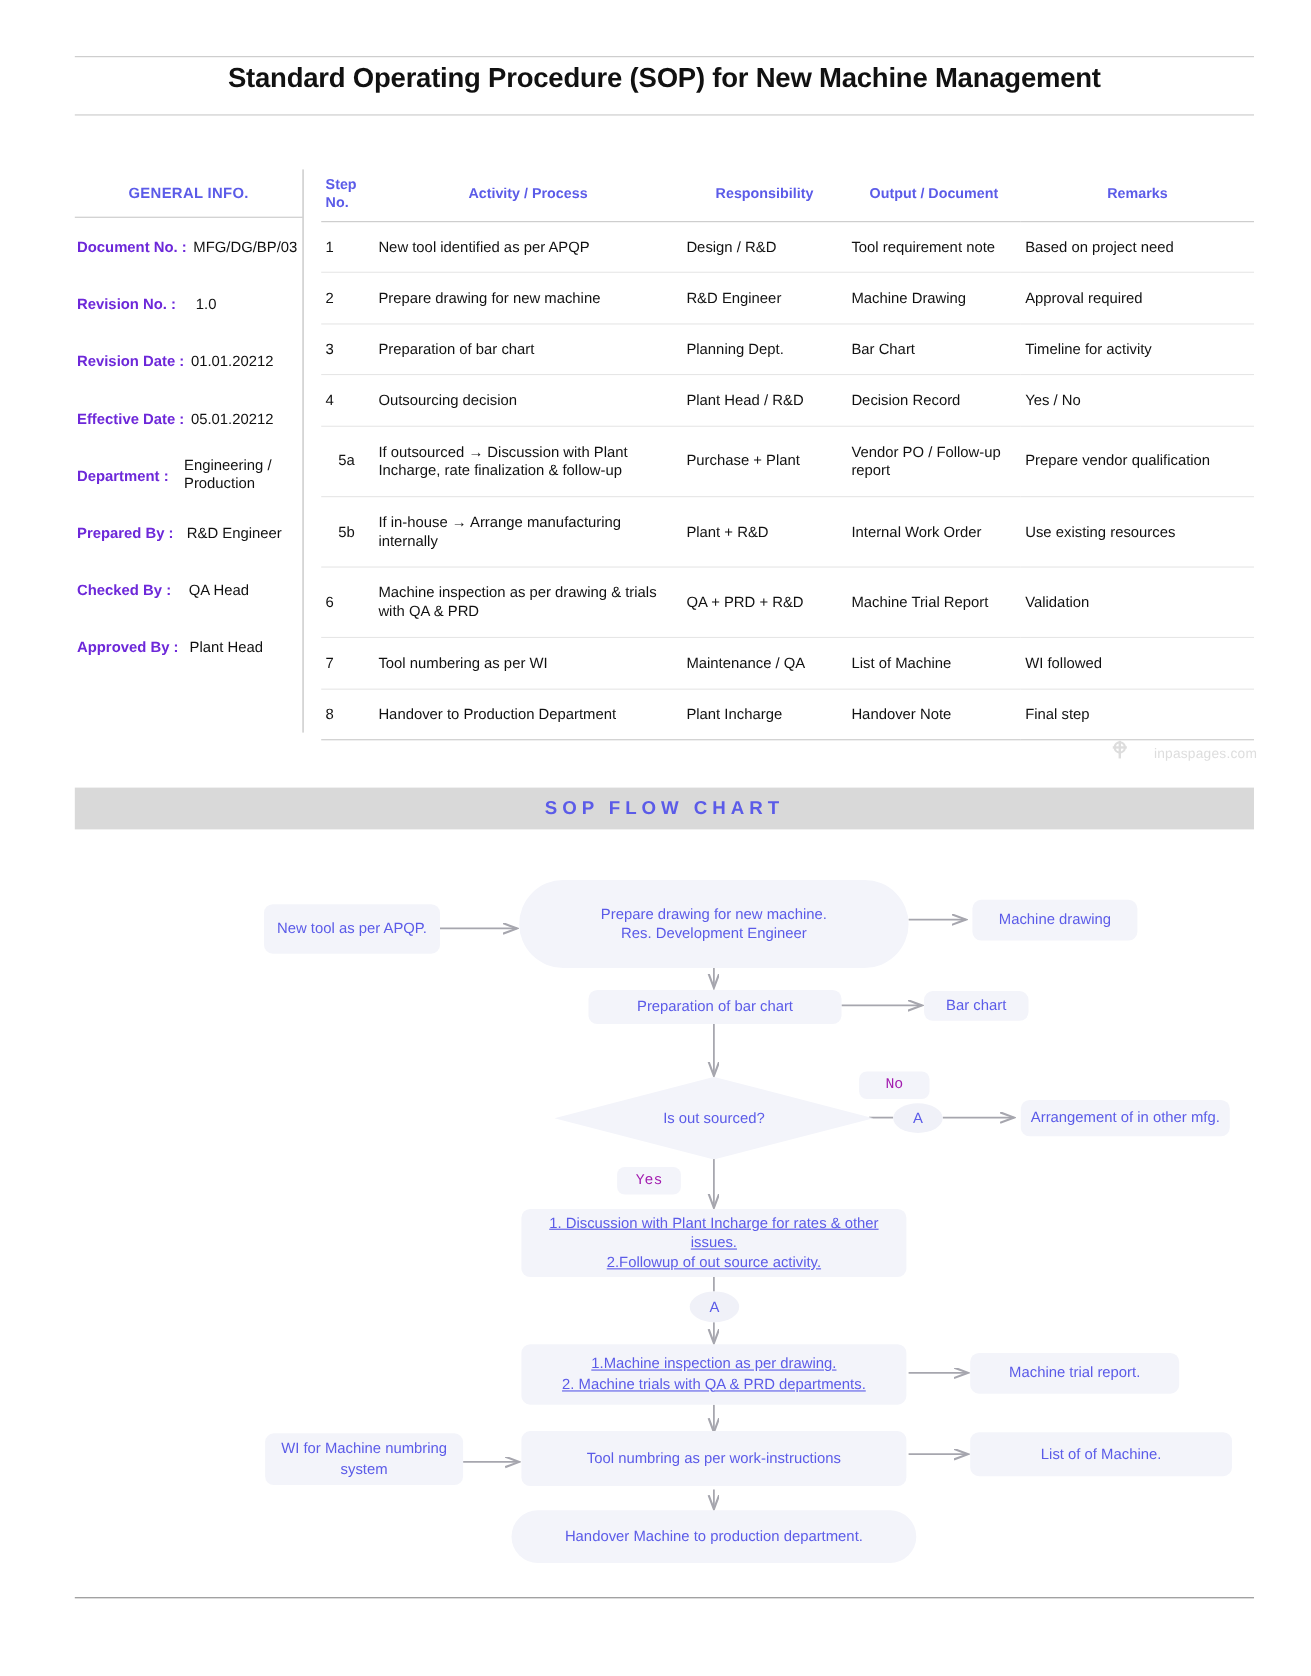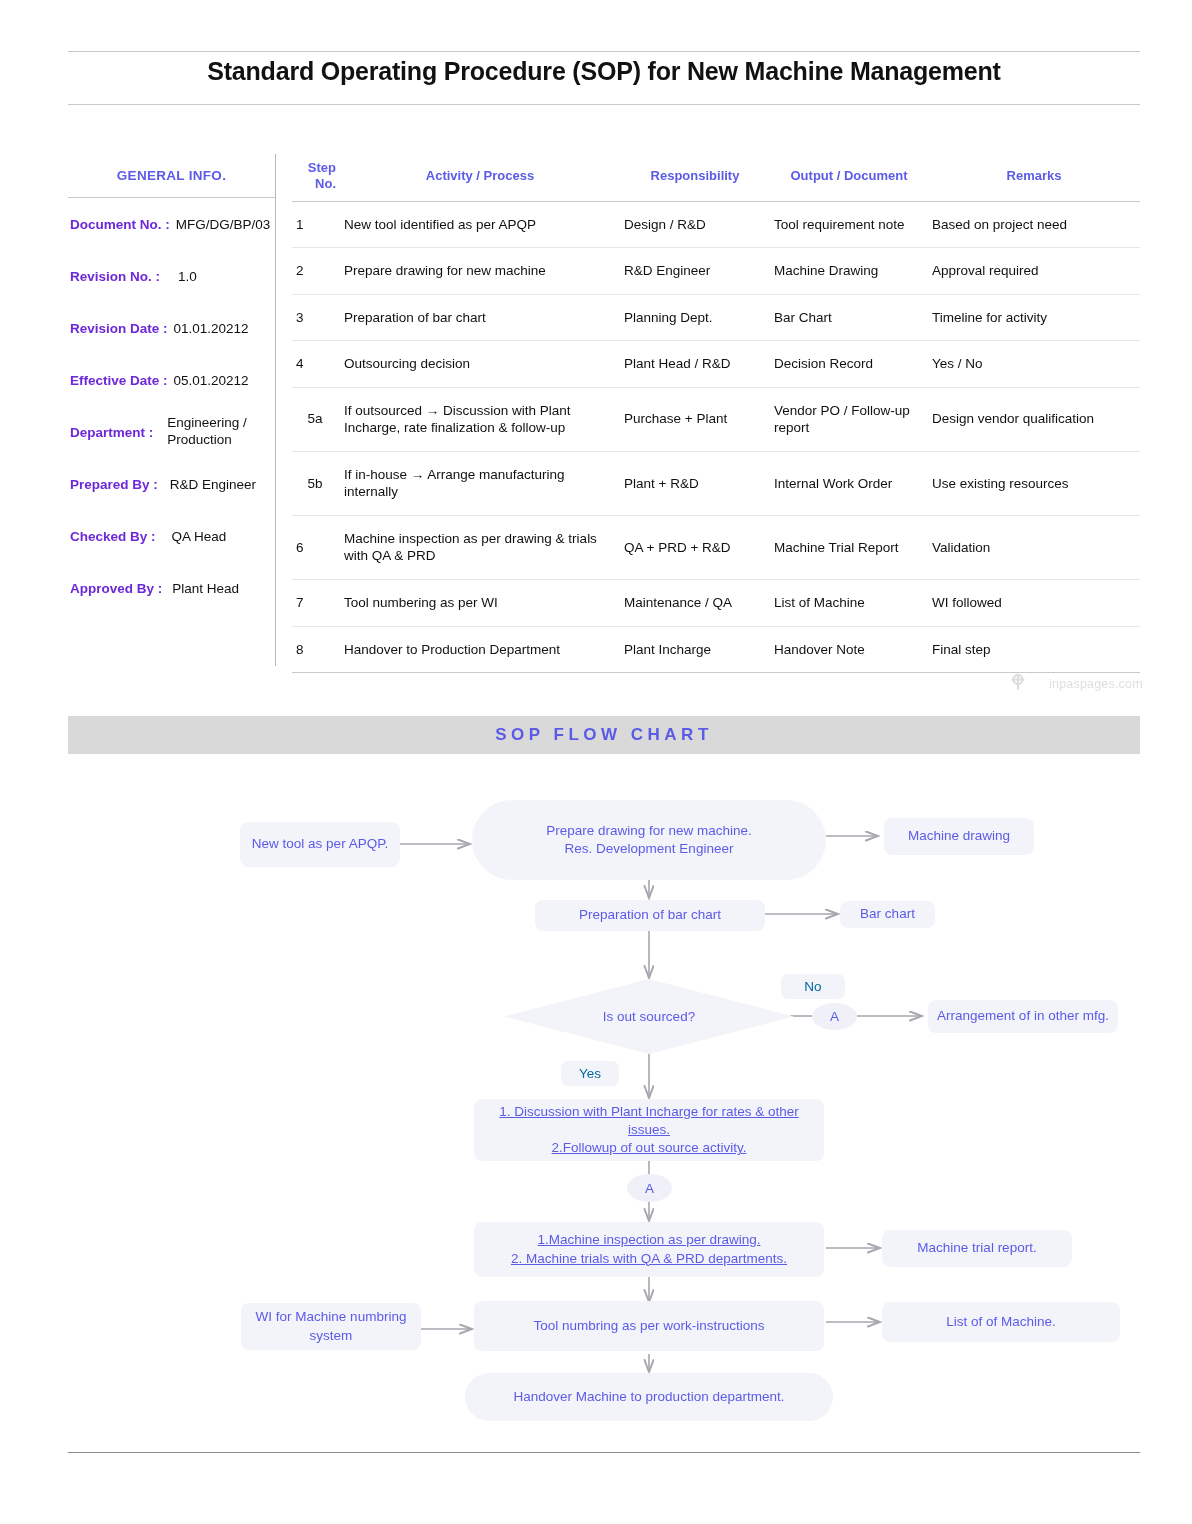--- a/index.html
+++ b/index.html
@@ -56,21 +56,21 @@
     padding:6px 4px 8px 4px; vertical-align:middle; line-height:1.25;
     border-bottom:1px solid #c9c9c9;
   }
   #steps-table td {
     font-size:13.5px; color:#111;
     padding:14px 6px 14px 4px; vertical-align:middle; line-height:1.3;
     border-bottom:1px solid #e6e6e6;
   }
   #steps-table tr:last-child td { border-bottom:1px solid #c9c9c9; }
   .col-step { width:48px; text-align:left; }
-  .col-step.hdr { text-align:right; }
+  .col-step.hdr { text-align:left; }
   .col-act  { width:280px; }
   .col-resp { width:150px; }
   .col-out  { width:158px; }
   .col-rem  { width:212px; }
   th.col-act, th.col-resp, th.col-out, th.col-rem { text-align:center; }
   td.col-step { padding-left:10px; }
 
   
   #watermark {
     position:absolute; left:1008px; top:672px;
@@ -117,24 +117,24 @@
     background:#F0F1F8;
     color:#5B5BE8;
     font-size:13.5px;
     border-radius:50%;
     display:flex; align-items:center; justify-content:center;
   }
 
   .chip {
     position:absolute;
     background:#F3F4FA;
-    color:#0369a1;
+    color:#a21caf;
     font-size:13.5px;
     border-radius:7px;
-    display:flex; align-items:center; justify-content:center;
+    display:flex; align-items:center; justify-content:center;font-family:Liberation Mono, monospace;
   }
 
   #arrows { position:absolute; left:0; top:0; width:1192px; height:1524px; }
 </style>
 </head>
 <body>
 
 <div class="page">
 
   <div class="rule" id="rule-top"></div>
@@ -218,21 +218,21 @@
           <td class="col-act">Outsourcing decision</td>
           <td class="col-resp">Plant Head / R&amp;D</td>
           <td class="col-out">Decision Record</td>
           <td class="col-rem">Yes / No</td>
         </tr>
         <tr>
           <td class="col-step" style="text-align:center;padding-left:4px">5a</td>
           <td class="col-act">If outsourced → Discussion with Plant Incharge, rate finalization &amp; follow-up</td>
           <td class="col-resp">Purchase + Plant</td>
           <td class="col-out">Vendor PO / Follow-up report</td>
-          <td class="col-rem">Design vendor qualification</td>
+          <td class="col-rem">Prepare vendor qualification</td>
         </tr>
         <tr>
           <td class="col-step" style="text-align:center;padding-left:4px">5b</td>
           <td class="col-act">If in-house → Arrange manufacturing internally</td>
           <td class="col-resp">Plant + R&amp;D</td>
           <td class="col-out">Internal Work Order</td>
           <td class="col-rem">Use existing resources</td>
         </tr>
         <tr>
           <td class="col-step">6</td>

